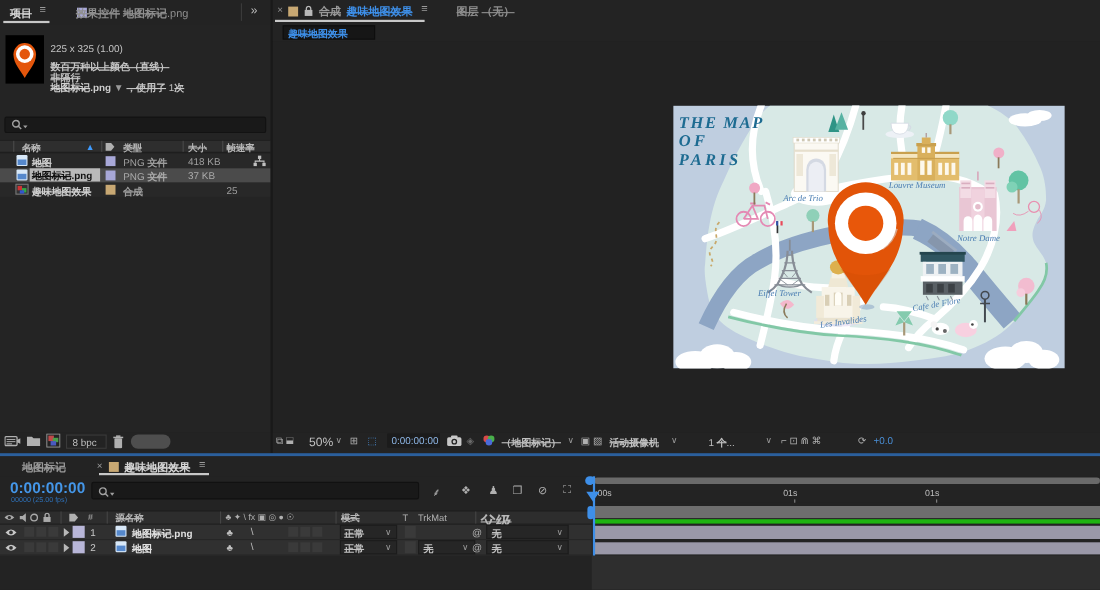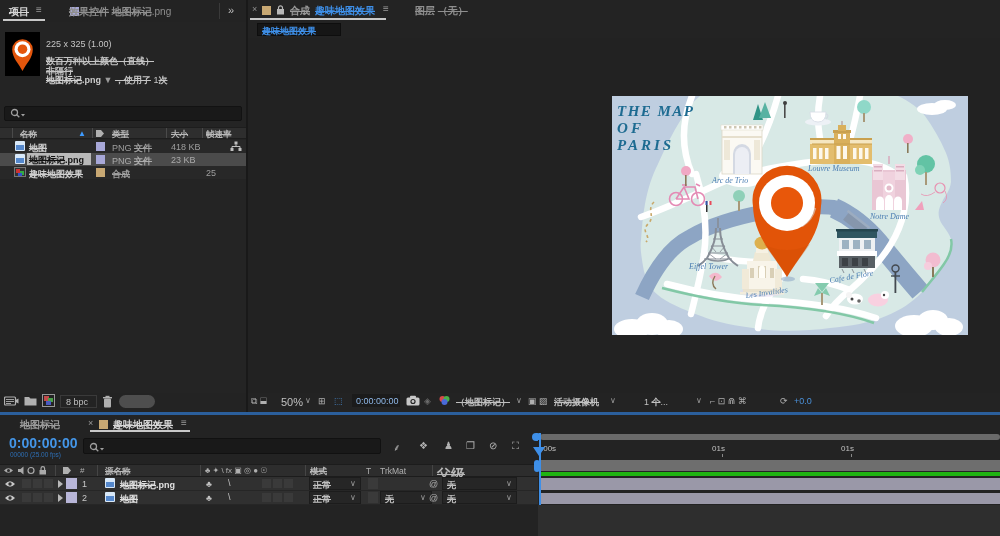--- a/index.html
+++ b/index.html
@@ -74,21 +74,21 @@
       </svg>
 
   <div class="abs" style="left:0;top:153px;width:246px;height:13px;background:#4b4b4b;"></div>
   <div class="abs" style="left:15px;top:154px;width:10px;height:10px;background:#d8e8f8;border-radius:1px;">
         <div class="abs" style="left:1px;top:4px;width:8px;height:5px;background:#5588cc;"></div>
       </div>
   <div class="abs" style="left:27px;top:153px;width:64px;height:12px;background:#b9b9b9;"></div>
   <div class="txt" style="left:29px;top:154px;font-size:9px;color:#111;font-weight:bold;"><span class="k">地图标记</span>.png</div>
   <div class="abs" style="left:96px;top:155px;width:9px;height:9px;background:#a8a8d8;"></div>
   <div class="txt" style="left:112px;top:155px;font-size:9px;color:#aaaaaa;">PNG <span class="k">文件</span></div>
-  <div class="txt" style="left:171px;top:155px;font-size:9px;color:#aaaaaa;">23 KB</div>
+  <div class="txt" style="left:171px;top:155px;font-size:9px;color:#aaaaaa;">37 KB</div>
 
   <div class="abs" style="left:0;top:166px;width:246px;height:13px;background:#282828;"></div>
   <div class="abs" style="left:14px;top:167px;width:12px;height:10px;background:#333;border:1px solid #777;">
         <div class="abs" style="left:1px;top:1px;width:4px;height:4px;background:#cc3333;"></div>
         <div class="abs" style="left:5px;top:3px;width:4px;height:4px;background:#33aa44;"></div>
         <div class="abs" style="left:3px;top:5px;width:4px;height:3px;background:#3355cc;"></div>
       </div>
   <div class="txt" style="left:29px;top:168px;font-size:9px;color:#cfcfcf;"><span class="k">趣味地图效果</span></div>
   <div class="abs" style="left:96px;top:168px;width:9px;height:9px;background:#c8a873;"></div>
   <div class="txt" style="left:112px;top:168px;font-size:9px;color:#9f9f9f;"><span class="k">合成</span></div>

